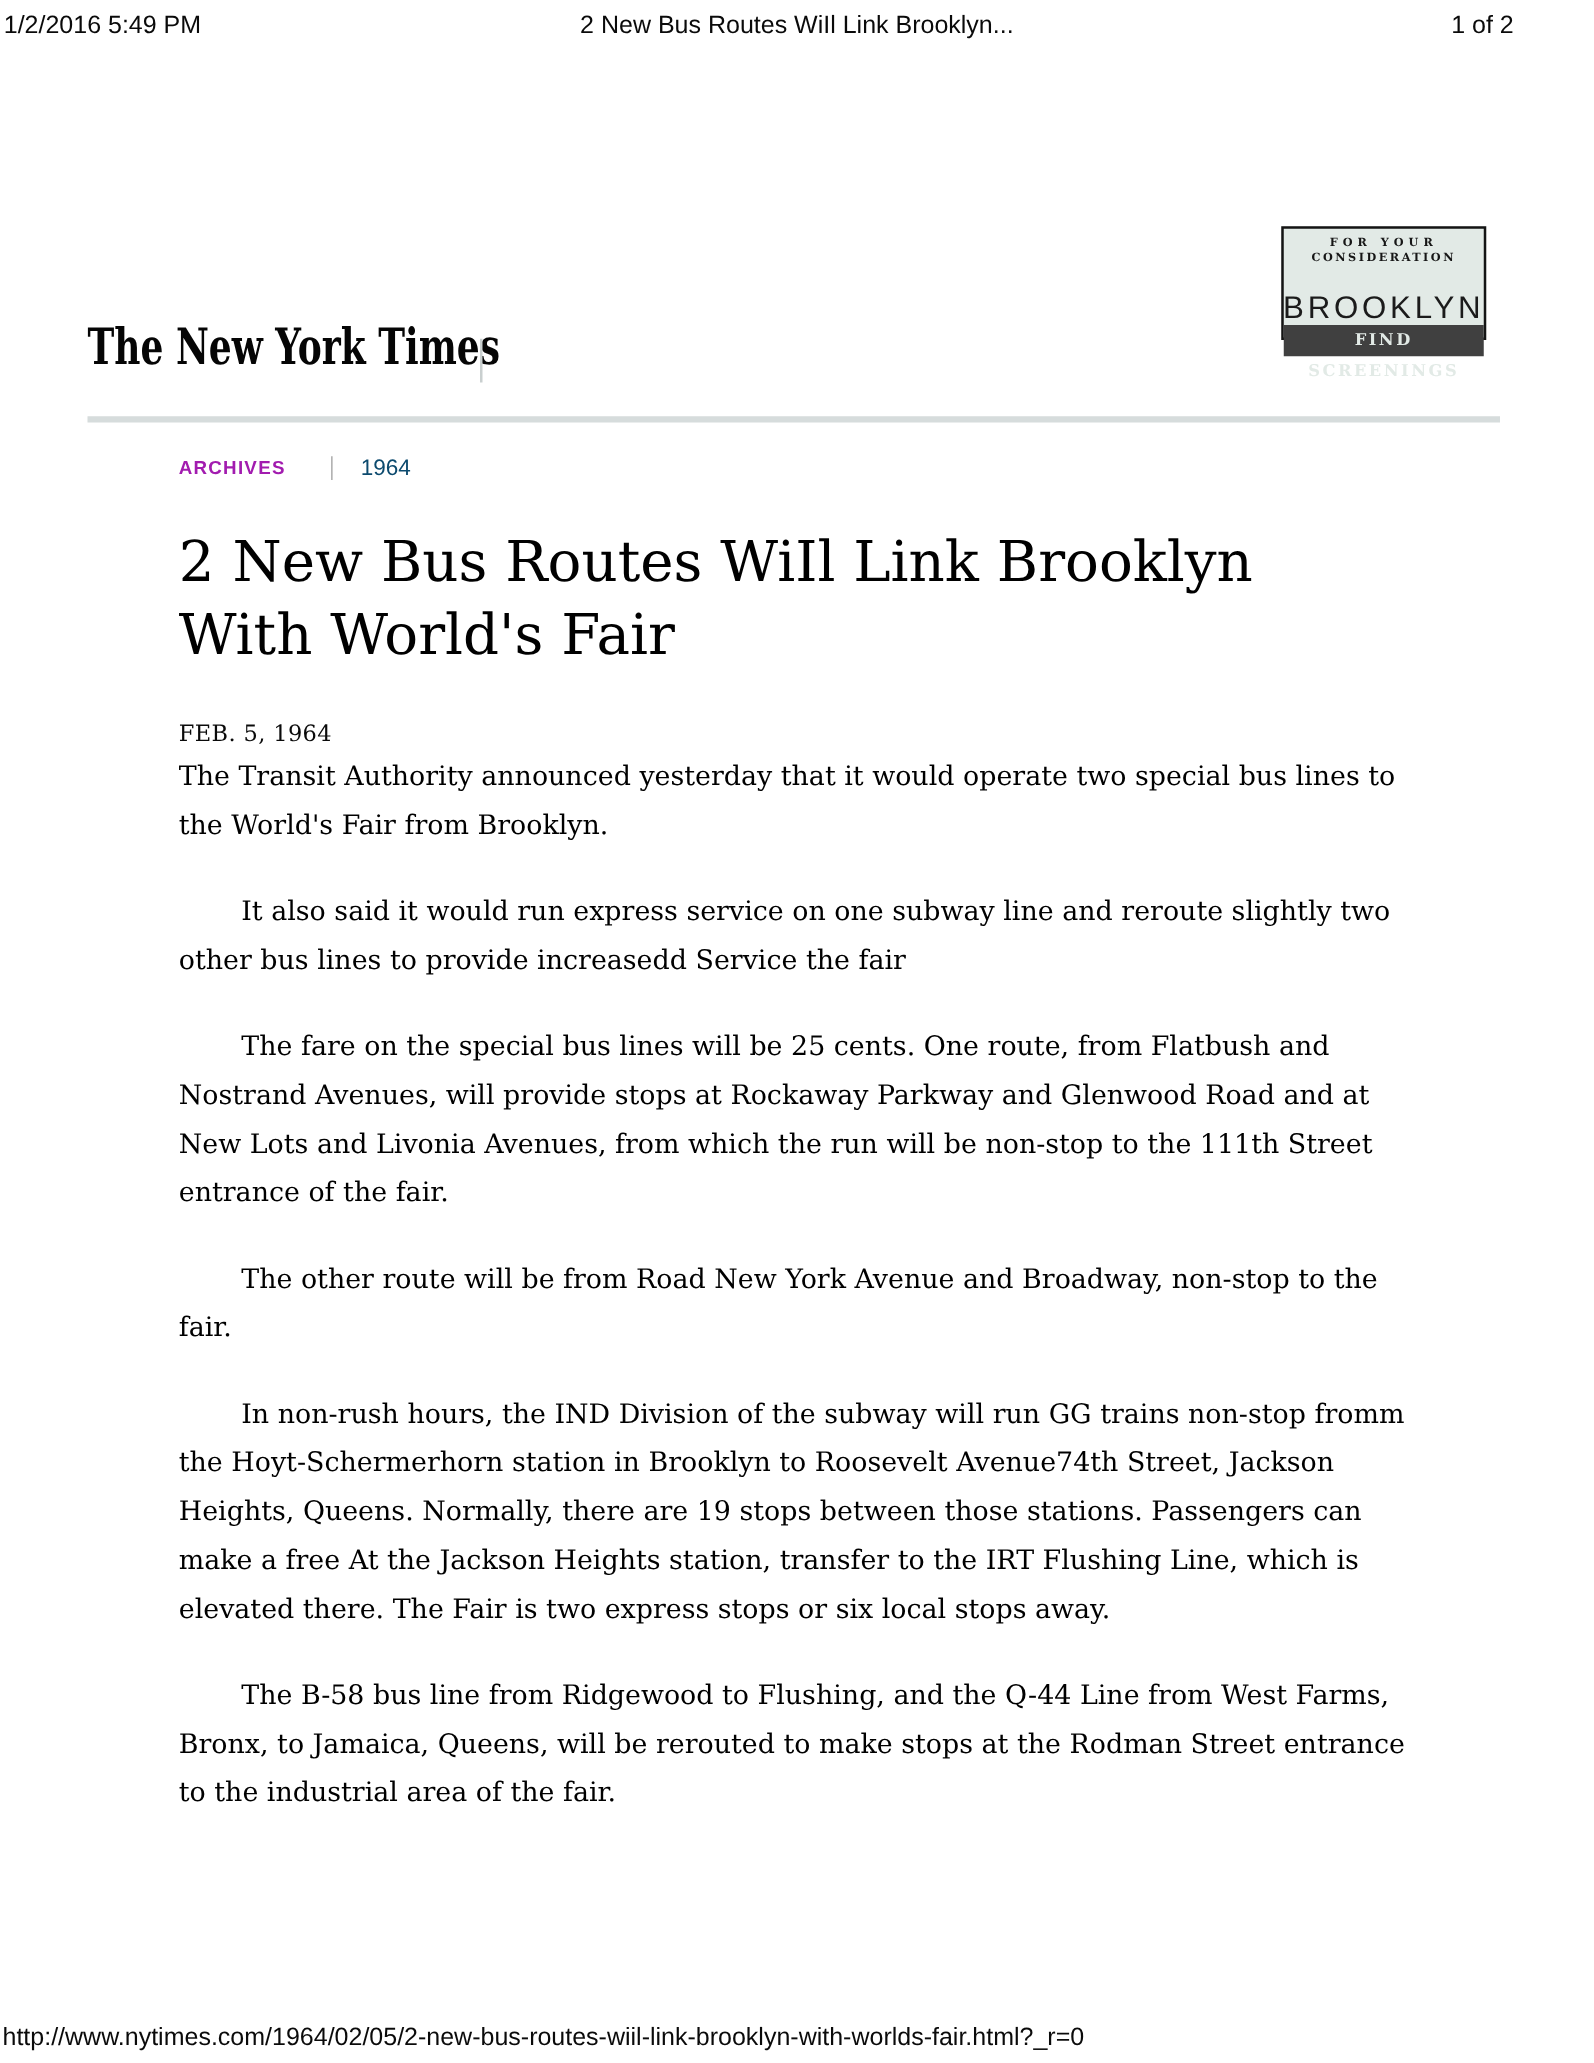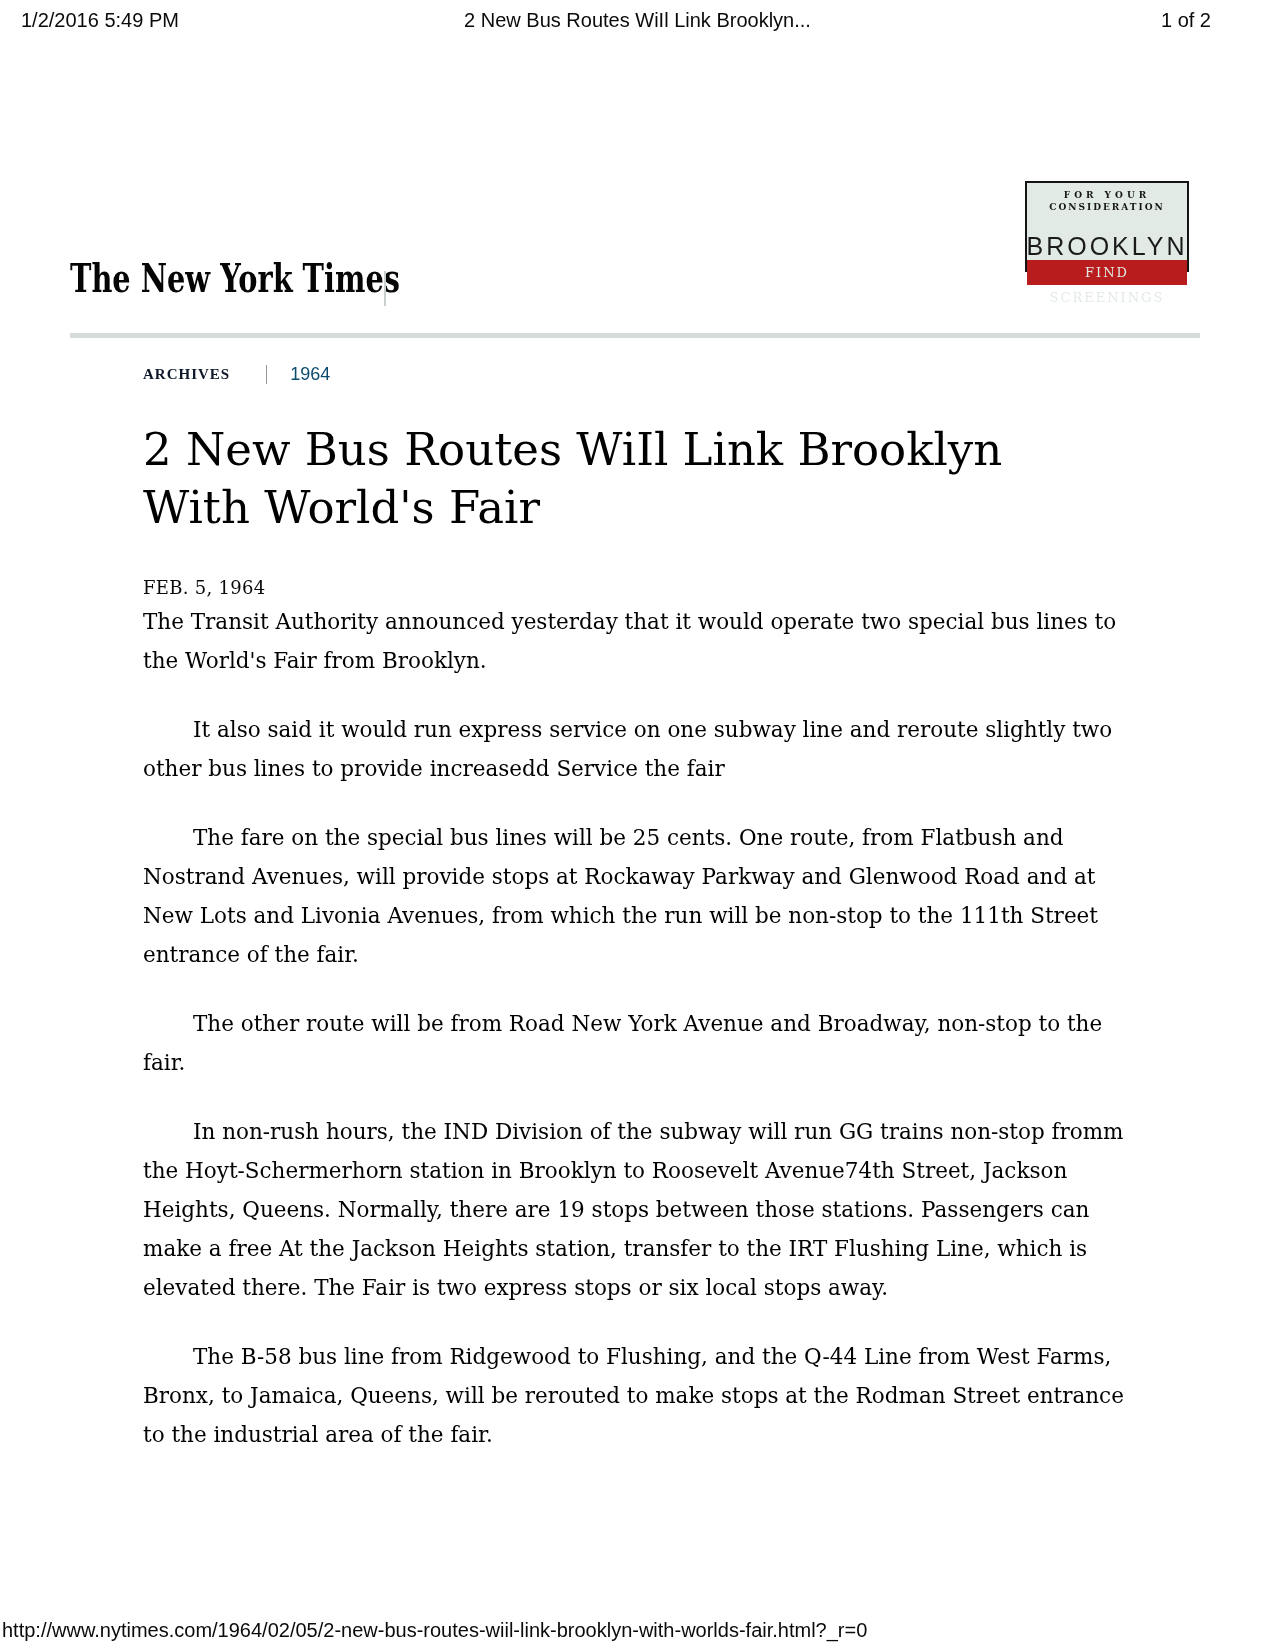--- a/index.html
+++ b/index.html
@@ -19,21 +19,21 @@
 
   
   .print-header span {
     position: absolute;
     top: 8px;
     font-size: 20px;
     line-height: 24px;
     color: #0a0a0a;
     white-space: nowrap;
   }
-  .ph-left   { left: 21px; }
+  .ph-left   { left: 3px; }
   .ph-center { left: 0; right: 0; text-align: center; }
   .ph-right  { right: 64px; }
 
   
   .ad {
     position: absolute;
     left: 1025px;
     top: 181px;
     width: 164px;
     height: 91px;
@@ -61,24 +61,24 @@
     margin-top: 20px;
     font-size: 25px;
     line-height: 27px;
     letter-spacing: 3px;
     color: #1b1b1b;
     font-family: "Liberation Sans", sans-serif;
   }
   .ad-cta {
     height: 25px;
     line-height: 25px;
-    background: #b91c1c;
+    background: #404040;
     color: #e2eae6;
     font-family: "DejaVu Serif", serif;
-    font-weight: normal;
+    font-weight: bold;
     font-size: 13px;
     letter-spacing: 2px;
   }
 
   
   .logo {
     position: absolute;
     left: 70px;
     top: 252px;
     font-family: "DejaVu Serif", serif;
@@ -113,25 +113,25 @@
   
   .kicker {
     position: absolute;
     left: 143px;
     top: 362px;
     height: 24px;
     display: flex;
     align-items: center;
   }
   .section-label {
-    font-family: Liberation Serif, serif;
+    font-family: Liberation Sans, sans-serif;
     font-weight: bold;
     font-size: 15px;
     letter-spacing: 1px;
-    color: #0f172a;
+    color: #a21caf;
   }
   .kicker-pipe {
     display: inline-block;
     width: 1px;
     height: 19px;
     background: #9a9a9a;
     margin: 0 23px 0 36px;
   }
   .kicker-year {
     font-family: Liberation Sans, sans-serif;

